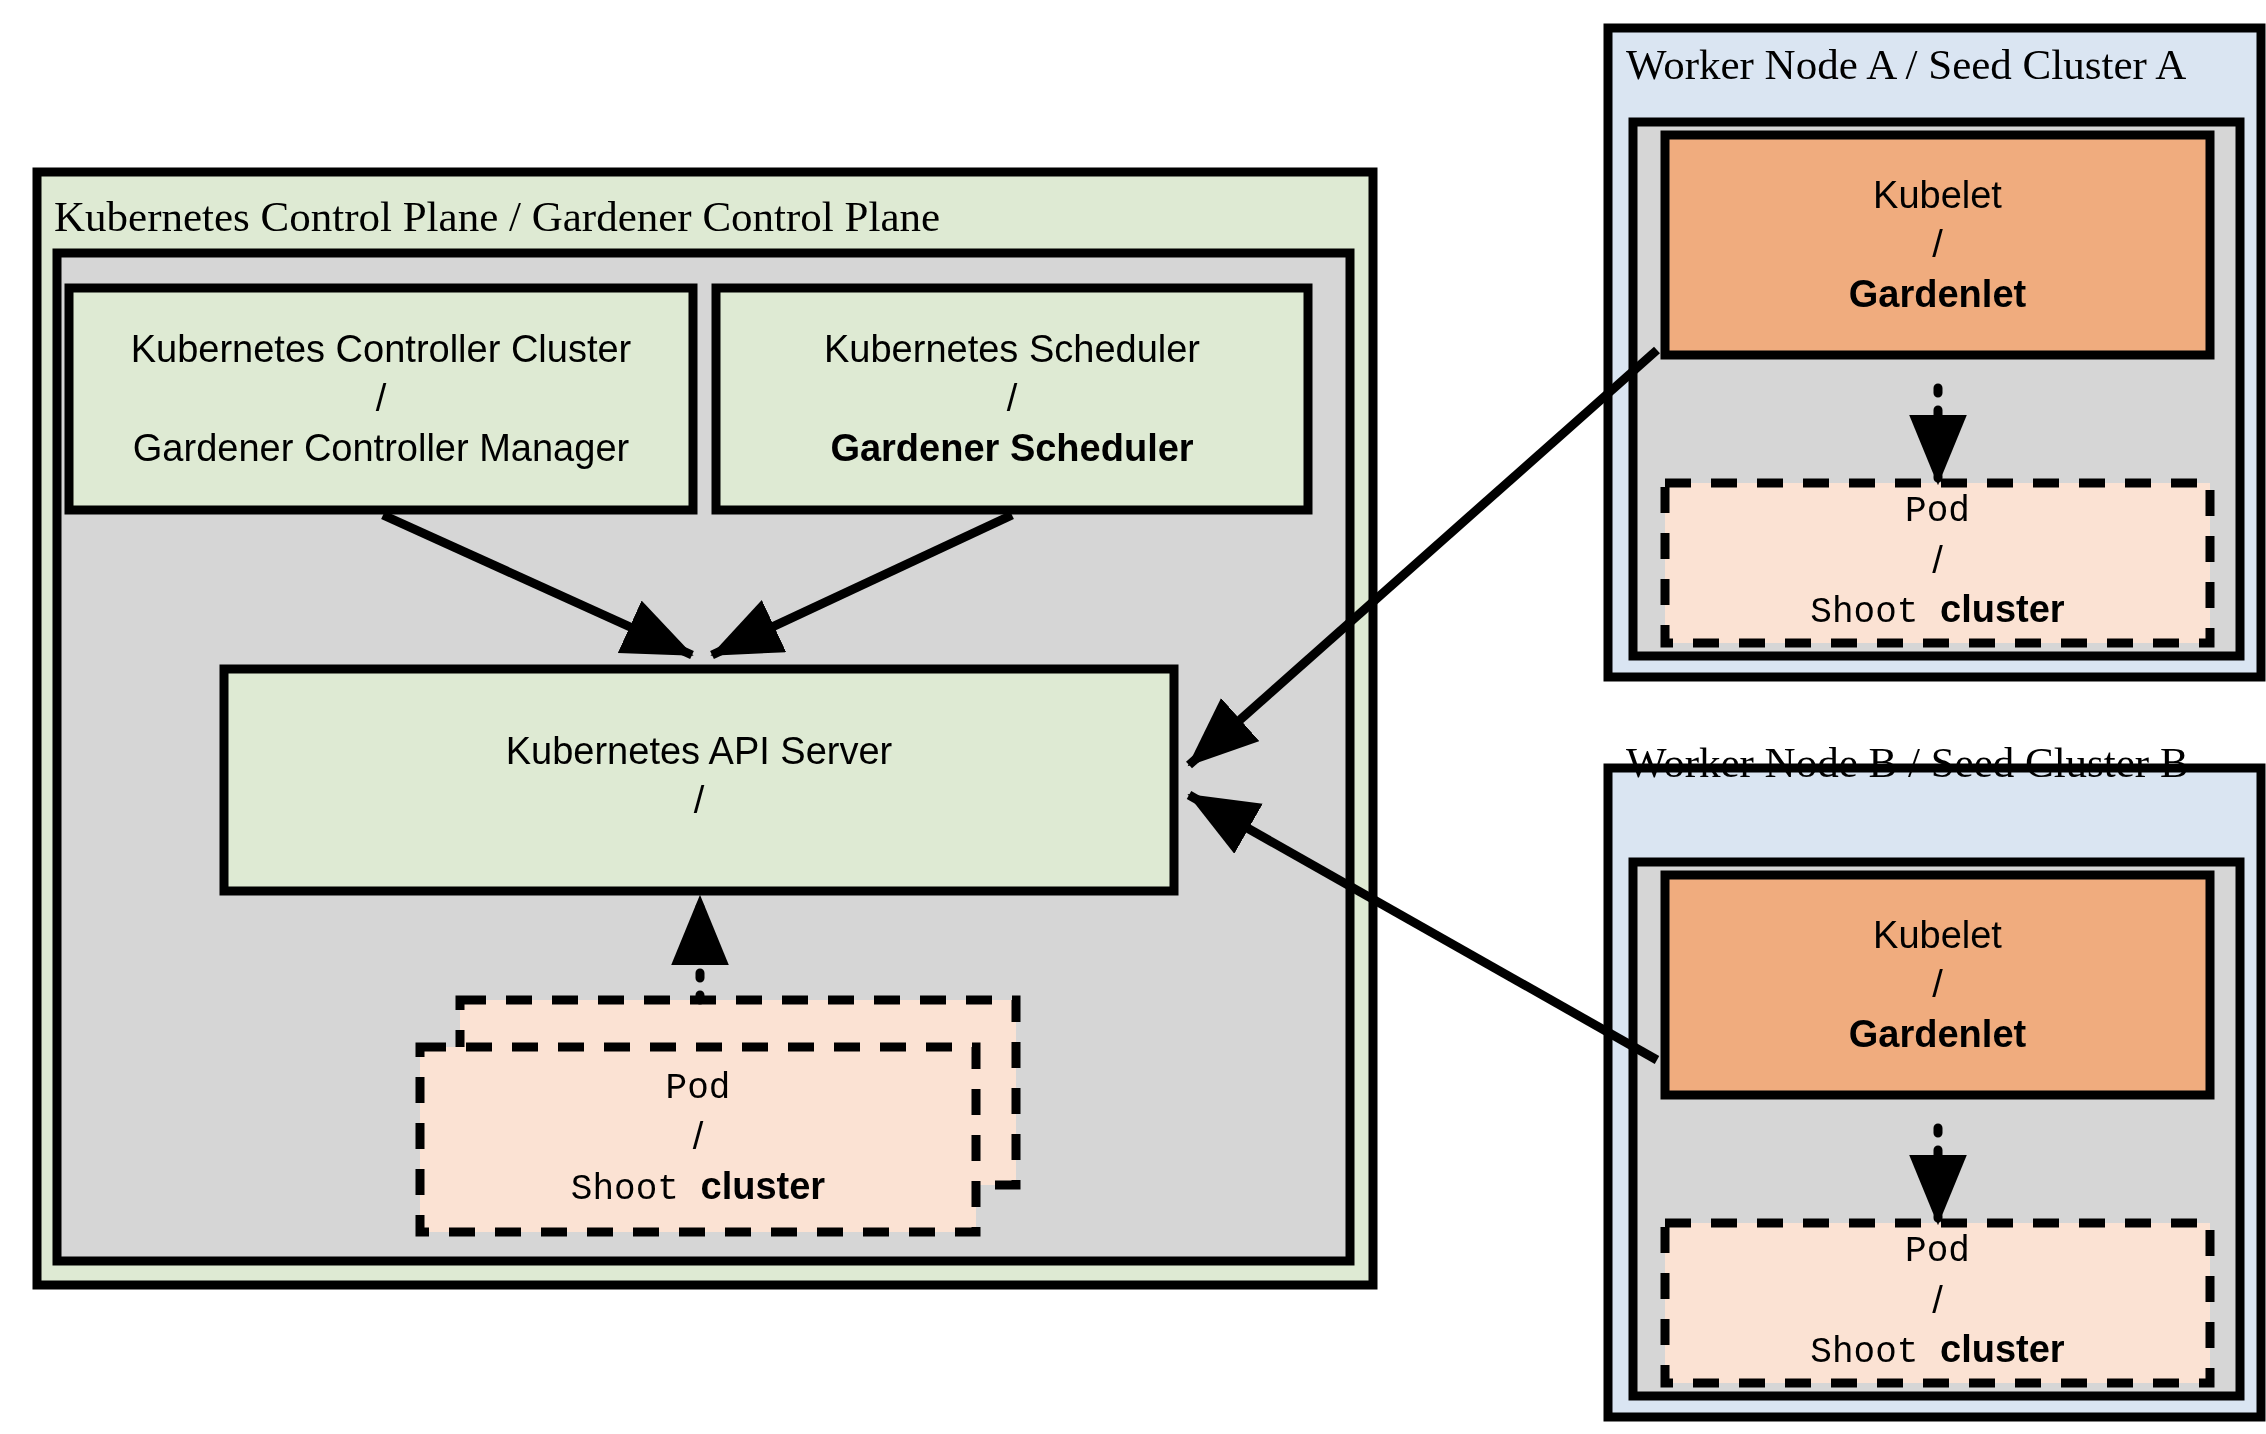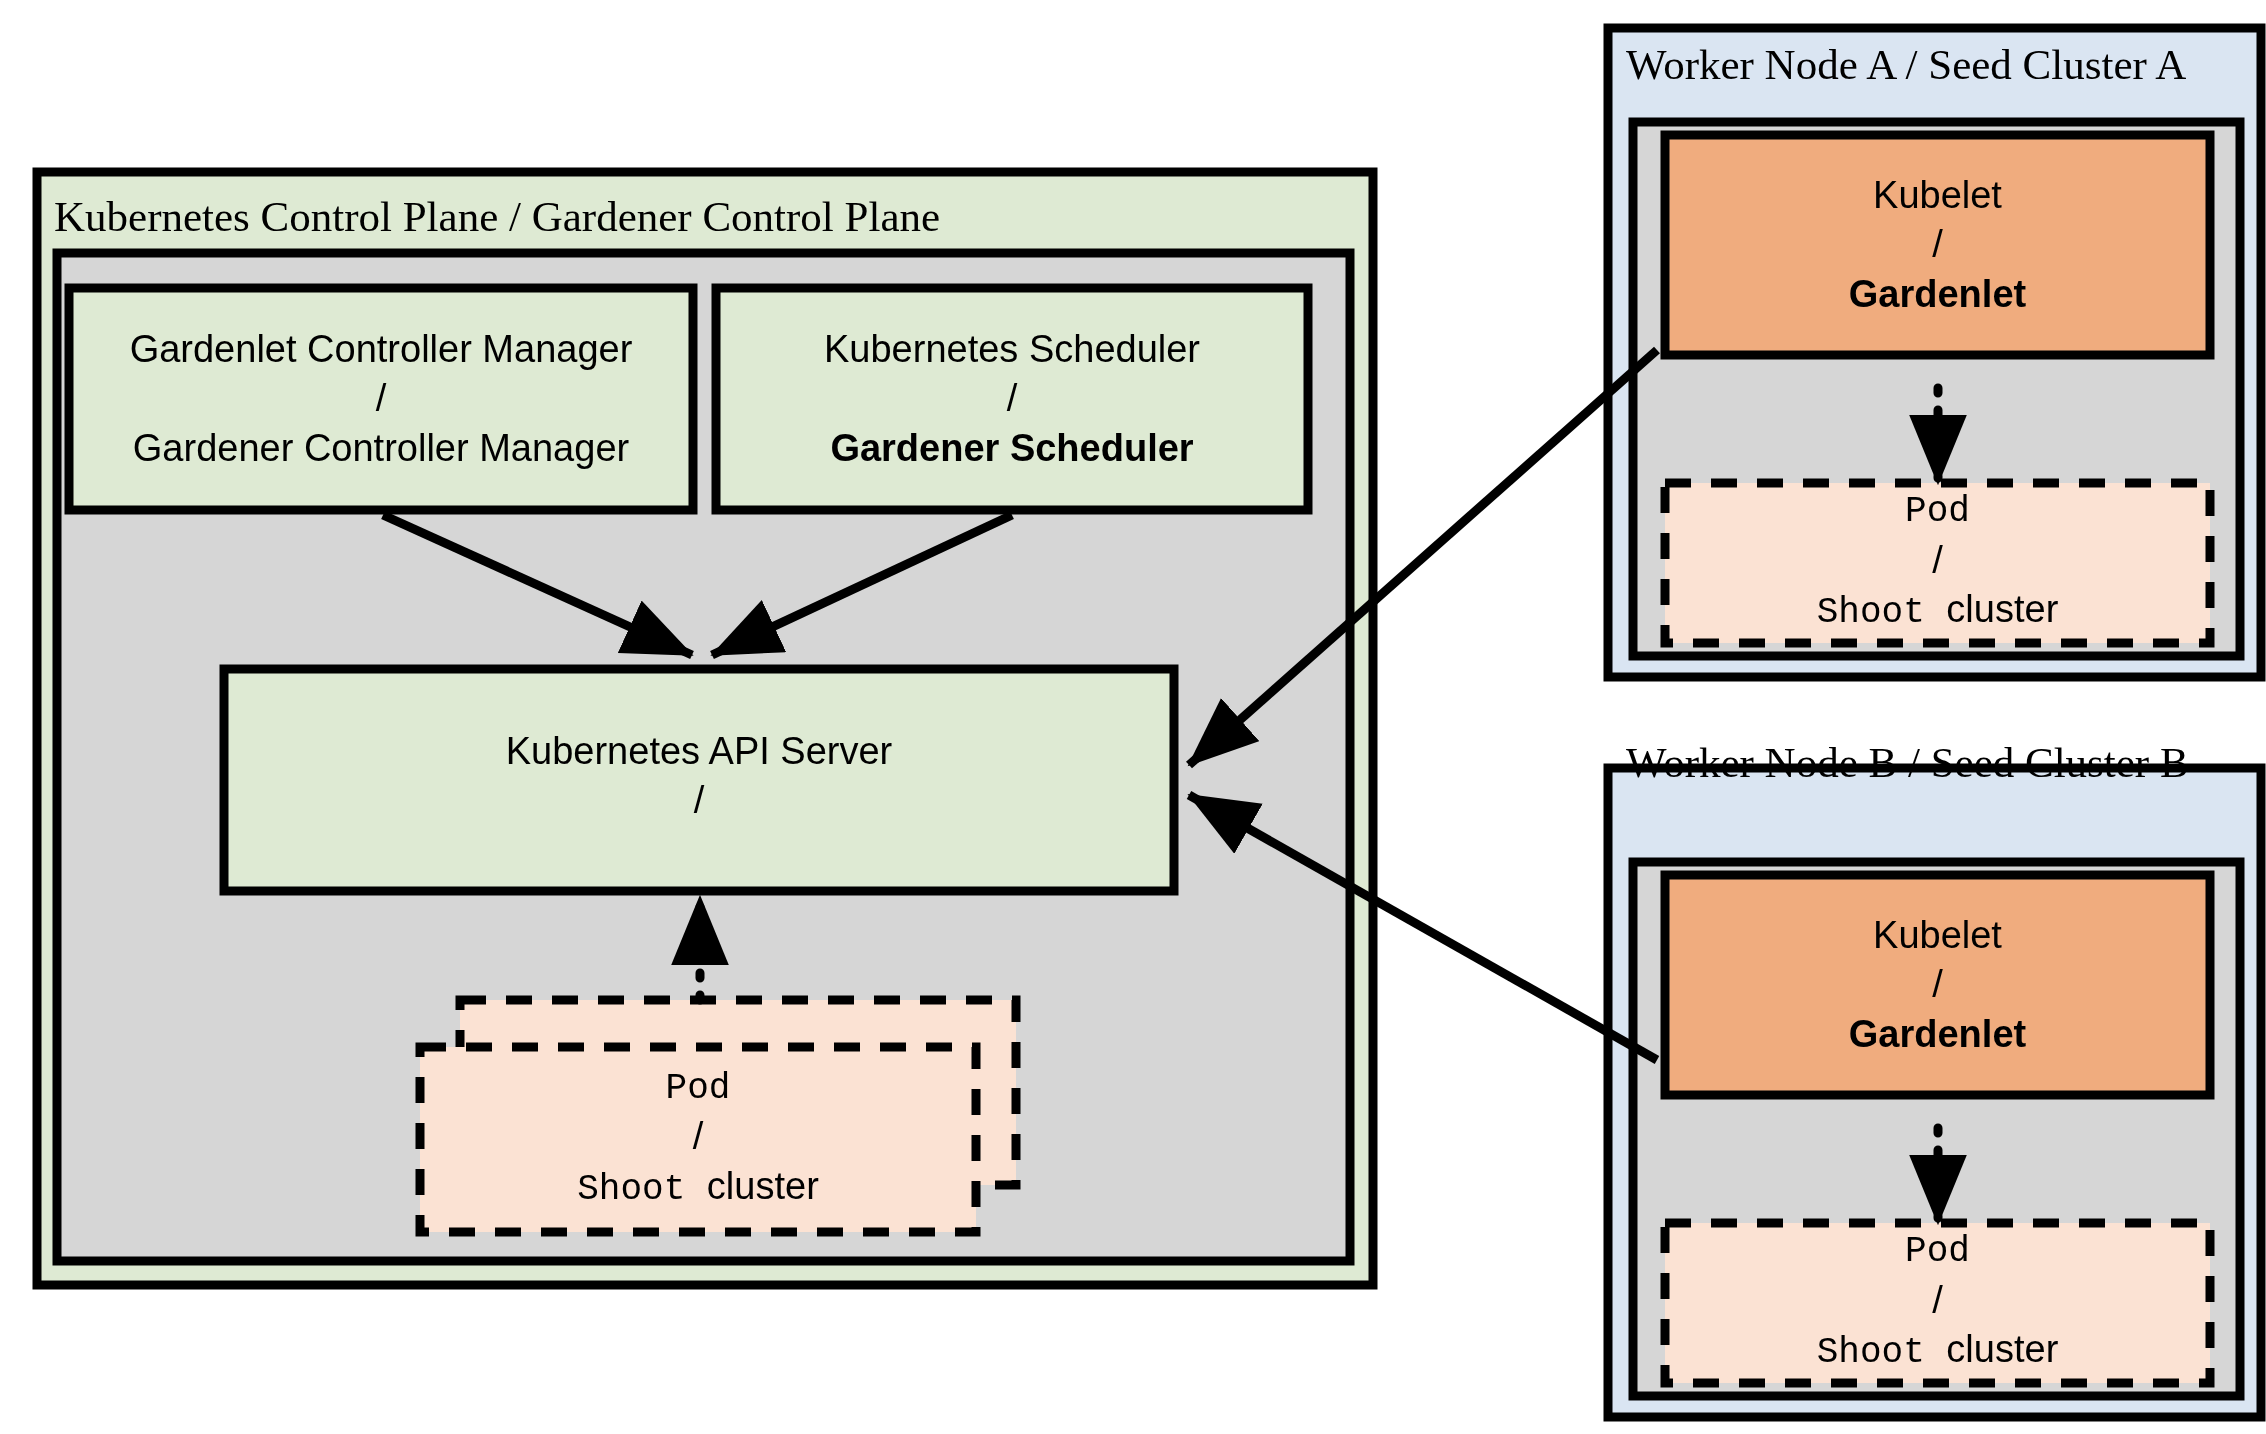--- a/index.html
+++ b/index.html
@@ -50,21 +50,21 @@
     white-space: nowrap;
   }
   .ln.bold { font-weight: bold; }
   .ln.slash { font-size: 38px; }
   .ln.mono {
     font-family: "Liberation Mono", "DejaVu Sans Mono", monospace;
     font-size: 36px;
   }
   .ln.mono .kw-bold {
     font-family: "Liberation Sans", sans-serif;
-    font-weight: normal;
+    font-weight: bold;
     font-size: 38px;
   }
 </style>
 </head>
 <body>
 
 <div id="diagram-root">
 
   <svg id="diagram-svg" viewBox="0 0 2266 1434" xmlns="http://www.w3.org/2000/svg">
     <defs>
@@ -111,21 +111,21 @@
     <line x1="1657" y1="1060" x2="1189" y2="795" stroke="#000000" stroke-width="9" marker-end="url(#arrowhead)"></line>
 
     <line x1="1938" y1="388" x2="1938" y2="478" stroke="#000000" stroke-width="9" stroke-dasharray="5 17" stroke-linecap="round" marker-end="url(#arrowhead-dot)"></line>
 
     <line x1="1938" y1="1128" x2="1938" y2="1218" stroke="#000000" stroke-width="9" stroke-dasharray="5 17" stroke-linecap="round" marker-end="url(#arrowhead-dot)"></line>
   </svg>
 
   <div class="panel-title" style="left:54px; top:194px;">Kubernetes Control Plane / Gardener Control Plane</div>
 
   <div class="box-label" style="left:69px; top:288px; width:624px; height:222px;">
-    <span class="ln">Gardenlet Controller Manager</span>
+    <span class="ln">Kubernetes Controller Cluster</span>
     <span class="ln slash">/</span>
     <span class="ln">Gardener Controller Manager</span>
   </div>
 
   <div class="box-label" style="left:716px; top:288px; width:592px; height:222px;">
     <span class="ln">Kubernetes Scheduler</span>
     <span class="ln slash">/</span>
     <span class="ln bold">Gardener Scheduler</span>
   </div>
 

